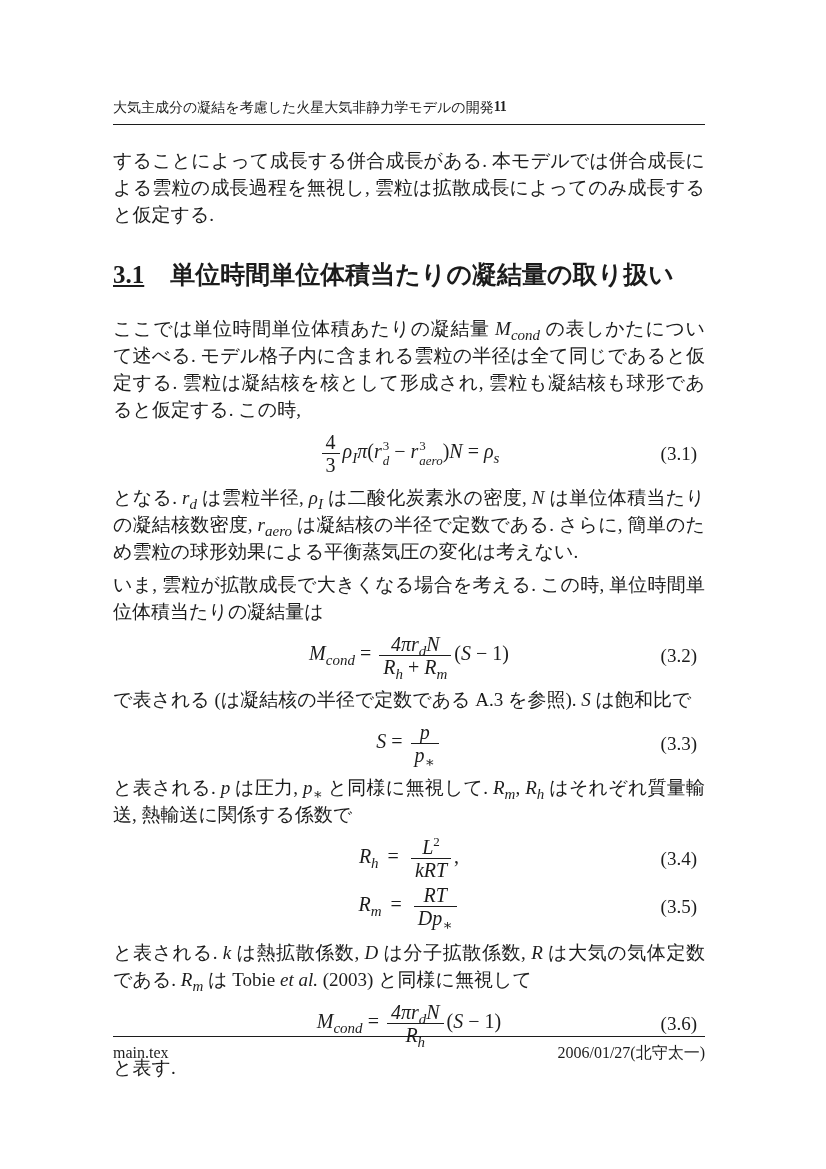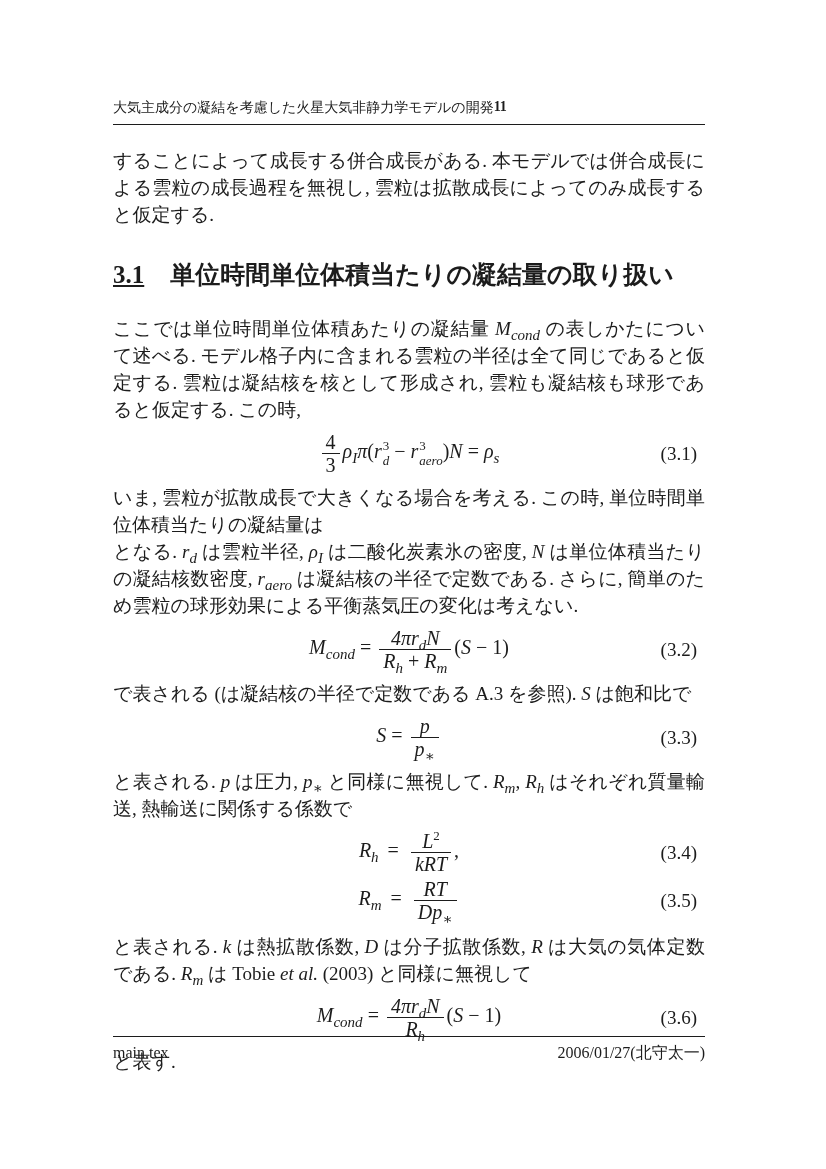--- a/index.html
+++ b/index.html
@@ -51,23 +51,23 @@
     </div>
 
     <p class="para p1"><span>することによって成長する併合成長がある. 本モデルでは併合成長による雲粒の成長過程を無視し, 雲粒は拡散成長によってのみ成長すると仮定する.</span></p>
 
     <h2 class="section"><span class="sec-num">3.1</span><span class="sec-title">単位時間単位体積当たりの凝結量の取り扱い</span></h2>
 
     <p class="para p2"><span>ここでは単位時間単位体積あたりの凝結量 </span><span><span class="im">M</span><sub class="im sb">cond</sub></span><span> の表しかたについて述べる. モデル格子内に含まれる雲粒の半径は全て同じであると仮定する. 雲粒は凝結核を核として形成され, 雲粒も凝結核も球形であると仮定する. この時,</span></p>
 
     <div class="eqrow eqm"><span class="eqbody"><span class="frac"><span class="fnum">4</span><span class="fden">3</span></span><span class="im">ρ</span><sub class="im sb">I</sub><span class="im">π</span><span class="mo">(</span><span class="im">r</span><span class="sswrap"><span class="ss-sup">3</span><span class="ss-sub im">d</span></span><span class="mo"> − </span><span class="im">r</span><span class="sswrap"><span class="ss-sup">3</span><span class="ss-sub im">aero</span></span><span class="mo">)</span><span class="im">N</span><span class="mo"> = </span><span class="im">ρ</span><sub class="im sb">s</sub></span><span class="eqnum">(3.1)</span></div>
 
+    <p class="para"><span>となる. </span><span class="im">r</span><sub class="im sb">d</sub><span> は雲粒半径, </span><span class="im">ρ</span><sub class="im sb">I</sub><span> は二酸化炭素氷の密度, </span><span class="im">N</span><span> は単位体積当たりの凝結核数密度, </span><span class="im">r</span><sub class="im sb">aero</sub><span> は凝結核の半径で定数である. さらに, 簡単のため雲粒の球形効果による平衡蒸気圧の変化は考えない.</span></p>
+
     <p class="para p4"><span>いま, 雲粒が拡散成長で大きくなる場合を考える. この時, 単位時間単位体積当たりの凝結量は</span></p>
-
-    <p class="para"><span>となる. </span><span class="im">r</span><sub class="im sb">d</sub><span> は雲粒半径, </span><span class="im">ρ</span><sub class="im sb">I</sub><span> は二酸化炭素氷の密度, </span><span class="im">N</span><span> は単位体積当たりの凝結核数密度, </span><span class="im">r</span><sub class="im sb">aero</sub><span> は凝結核の半径で定数である. さらに, 簡単のため雲粒の球形効果による平衡蒸気圧の変化は考えない.</span></p>
 
     <div class="eqrow eqm"><span class="eqbody"><span class="im">M</span><sub class="im sb">cond</sub><span class="mo"> = </span><span class="frac"><span class="fnum"><span class="im">4π</span><span class="im">r</span><sub class="im sb">d</sub><span class="im">N</span></span><span class="fden"><span class="im">R</span><sub class="im sb">h</sub><span class="mo"> + </span><span class="im">R</span><sub class="im sb">m</sub></span></span><span class="mo">(</span><span class="im">S</span><span class="mo"> − 1)</span></span><span class="eqnum">(3.2)</span></div>
 
     <p class="para"><span>で表される (は凝結核の半径で定数である A.3 を参照). </span><span class="im">S</span><span> は飽和比で</span></p>
 
     <div class="eqrow eqm"><span class="eqbody"><span class="im">S</span><span class="mo"> = </span><span class="frac"><span class="fnum im">p</span><span class="fden"><span class="im">p</span><sub class="sb">∗</sub></span></span></span><span class="eqnum">(3.3)</span></div>
 
     <p class="para p6"><span>と表される. </span><span class="im">p</span><span> は圧力, </span><span class="im">p</span><sub class="sb">∗</sub><span> と同様に無視して. </span><span class="im">R</span><sub class="im sb">m</sub><span>, </span><span class="im">R</span><sub class="im sb">h</sub><span> はそれぞれ質量輸送, 熱輸送に関係する係数で</span></p>
 
     <div class="eqgroup">

